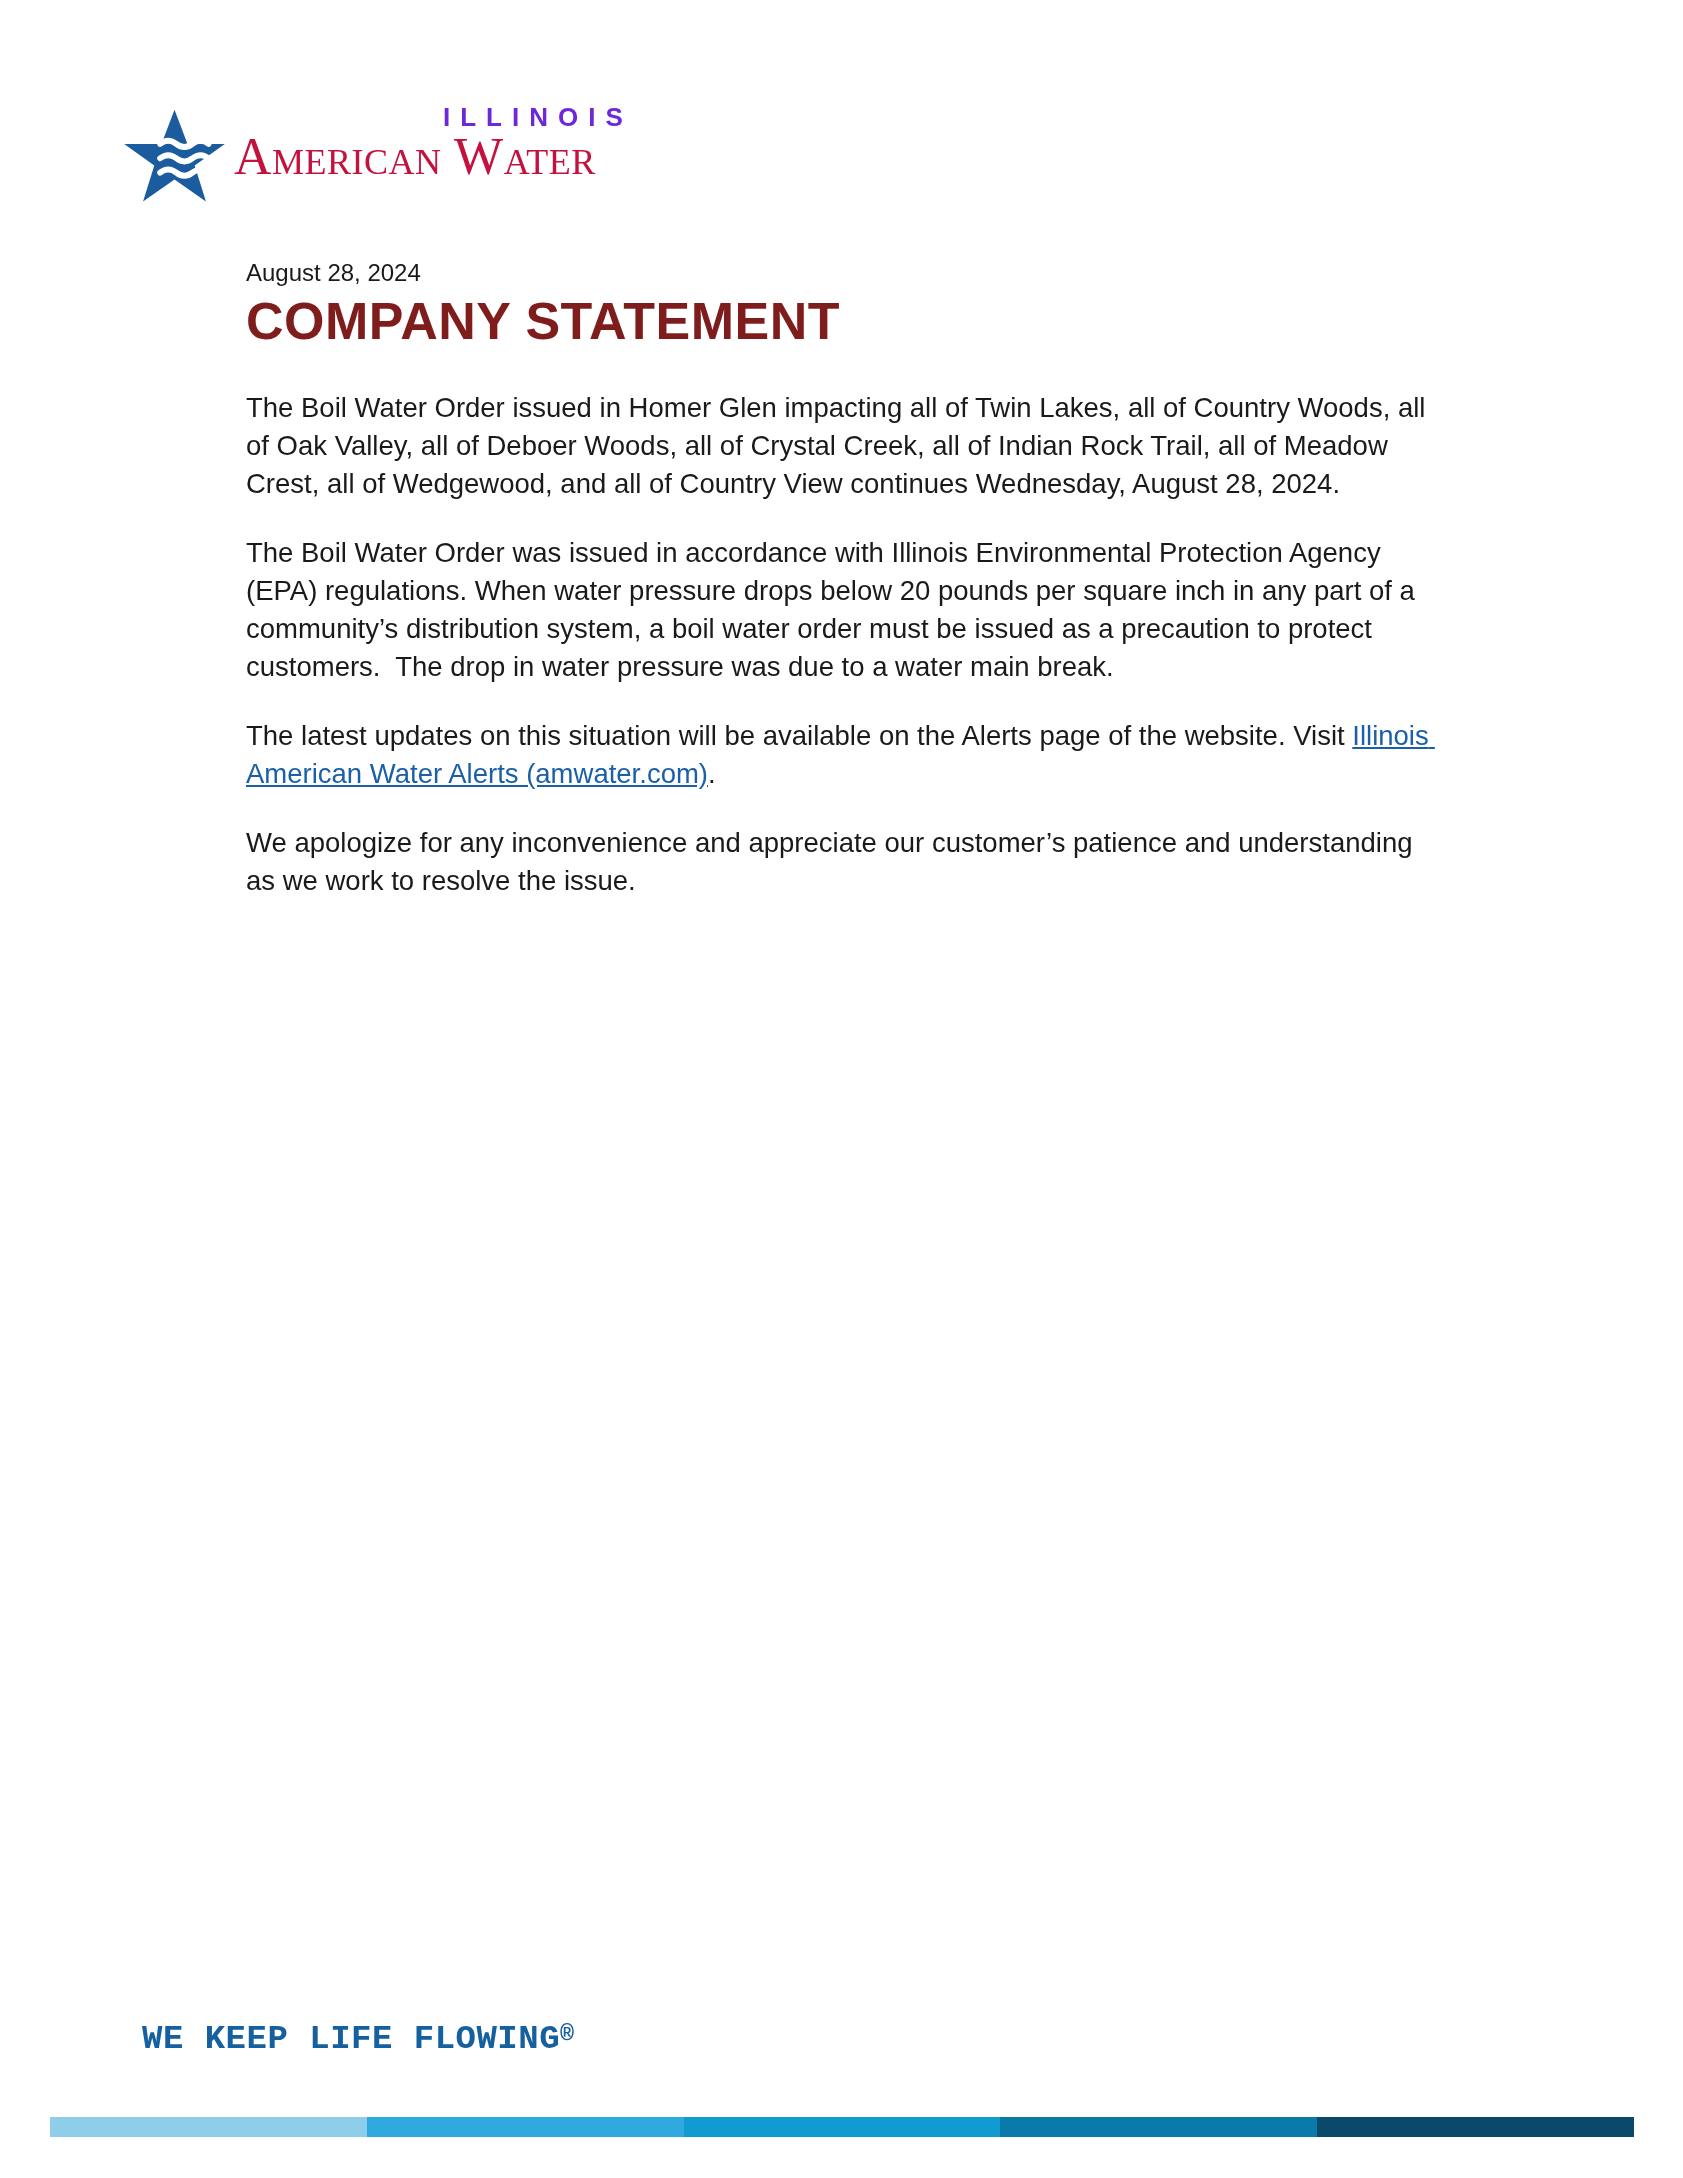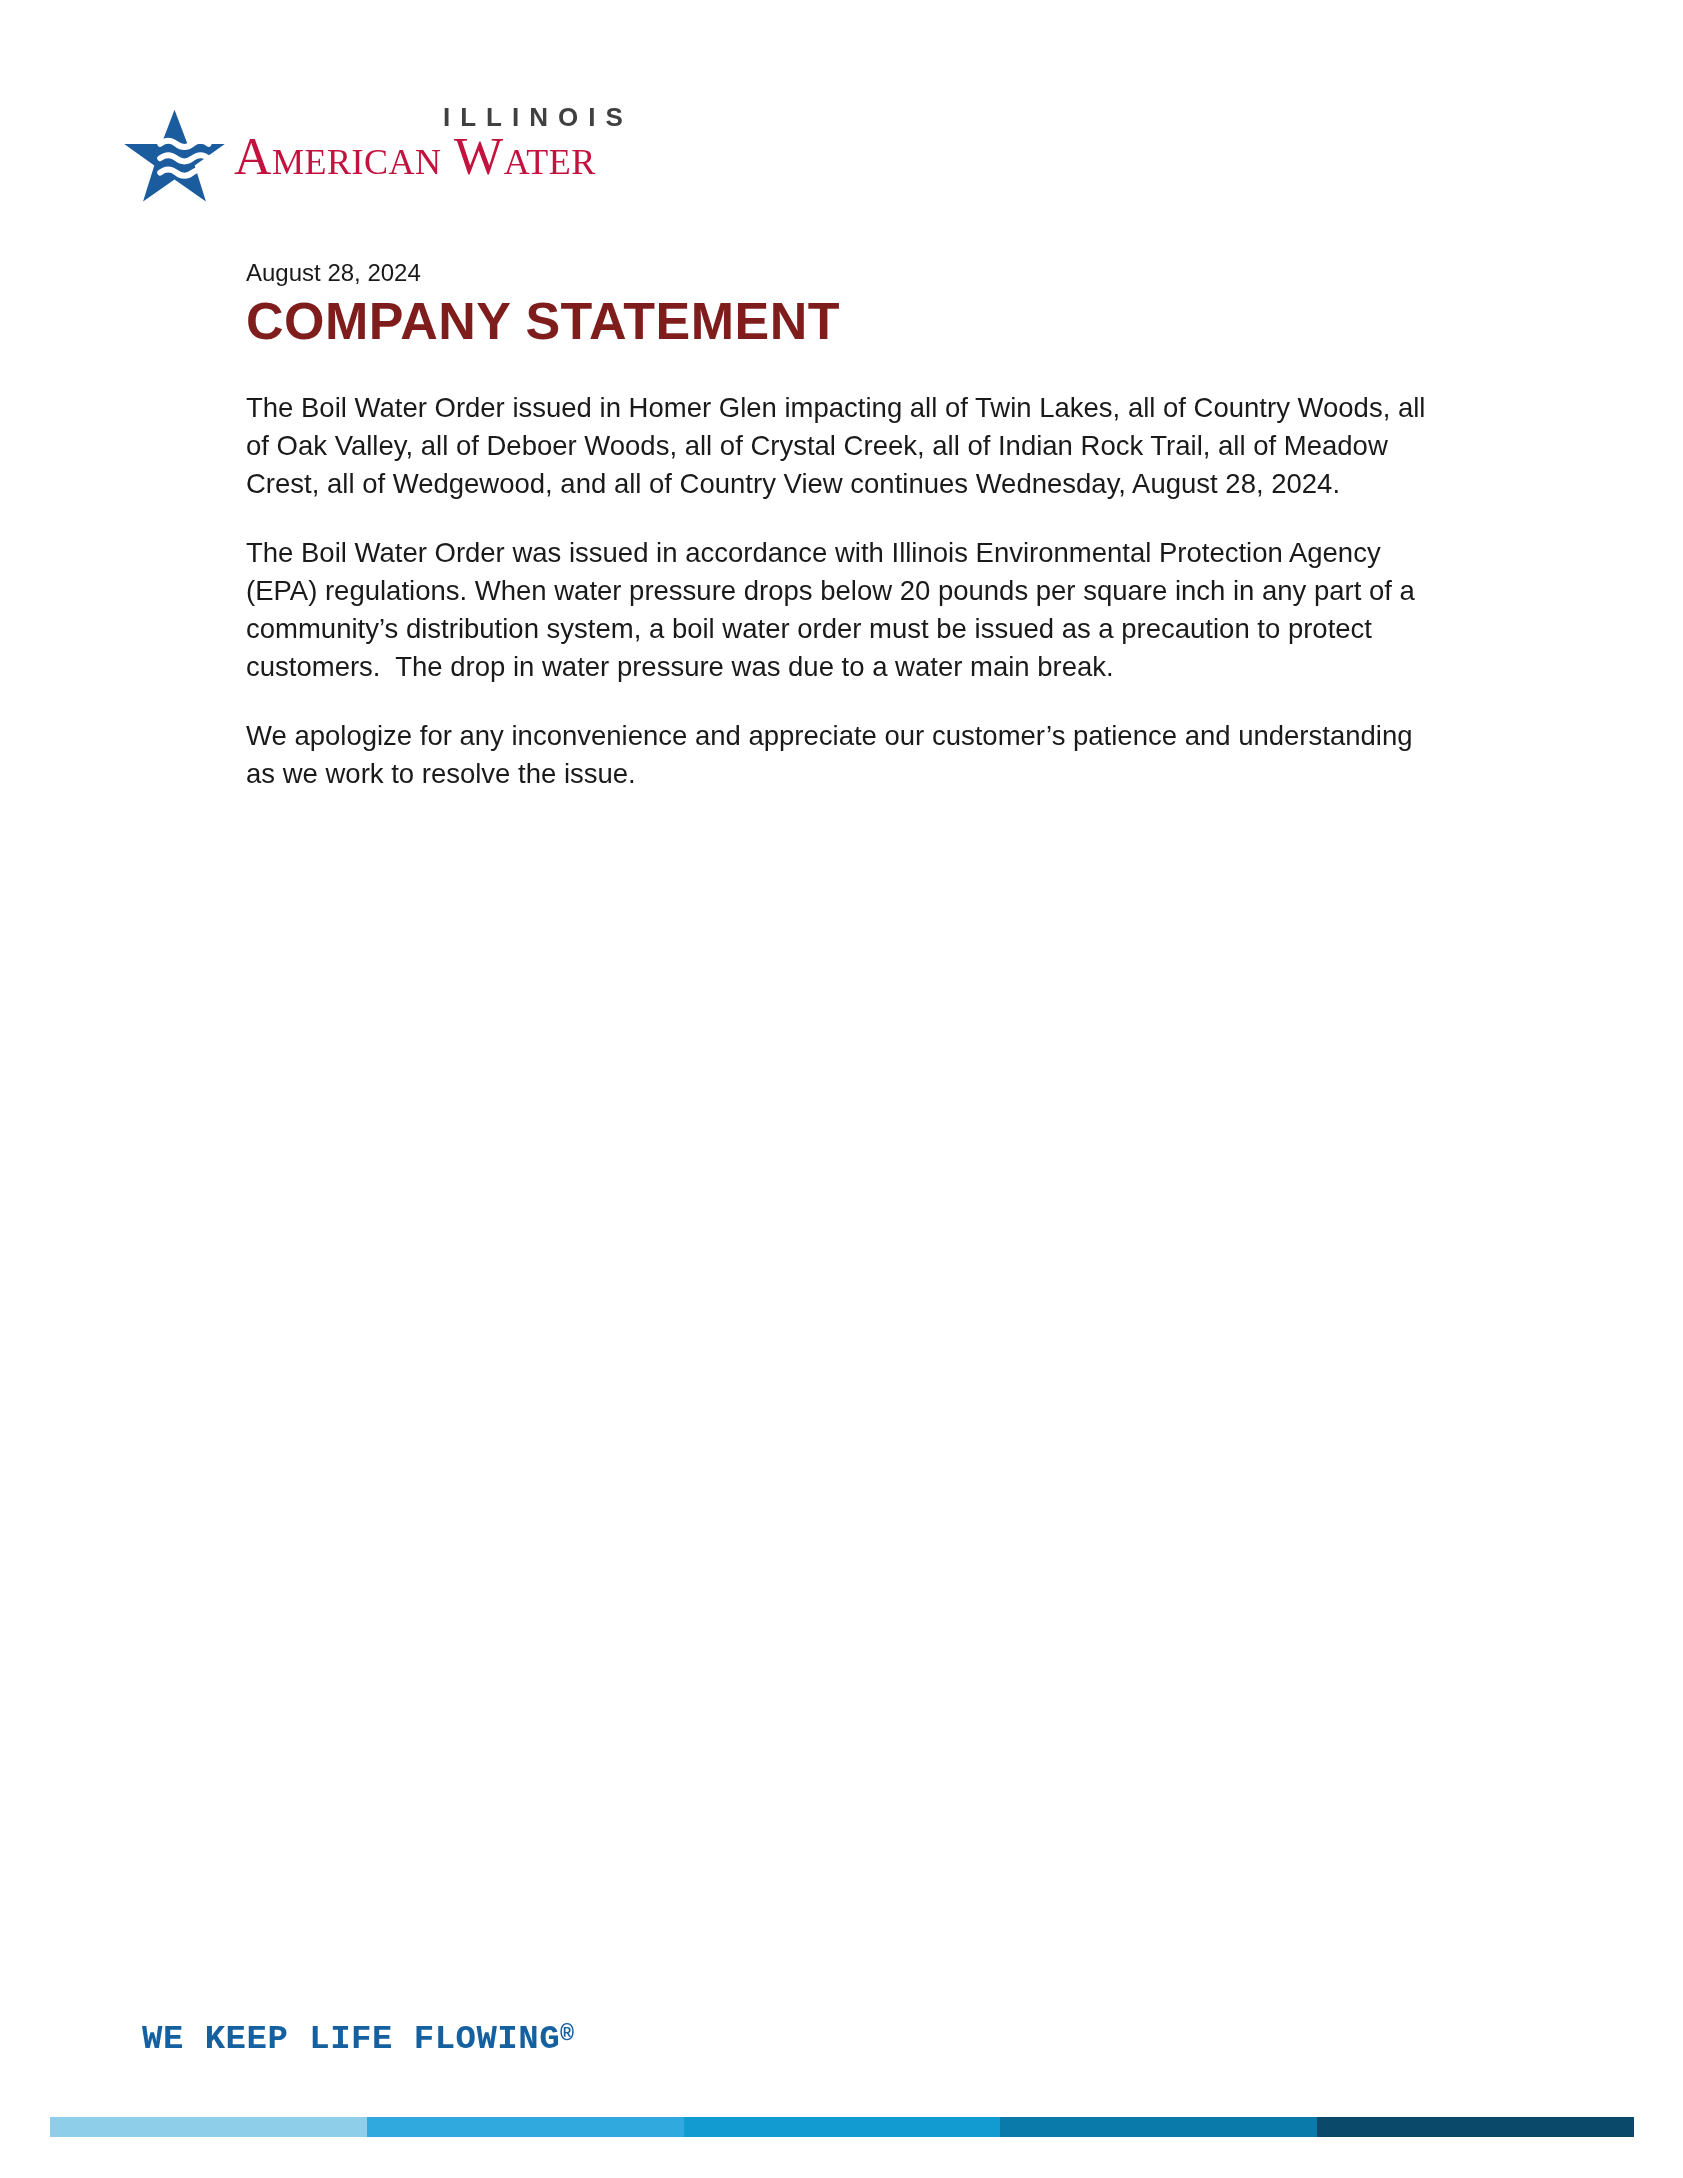--- a/index.html
+++ b/index.html
@@ -150,37 +150,38 @@
     <svg class="logo-star" viewBox="0 0 112 108" xmlns="http://www.w3.org/2000/svg">
       <polygon points="56,2 70.5,40 112,40 78.5,64 91,104 56,79.5 21,104 33.5,64 0,40 41.5,40" fill="#1b5c9e"></polygon>
       <g fill="none" stroke="#ffffff" stroke-width="6.5" stroke-linecap="round">
         <path d="M40,40 q9,-7 18,0 q9,7 18,0 q9,-7 18,0"></path>
         <path d="M40,56 q9,-7 18,0 q9,7 18,0 q9,-7 18,0"></path>
         <path d="M40,72 q9,-7 18,0 q9,7 18,0 q9,-7 18,0"></path>
       </g>
     </svg>
 
     <div class="logo-wordmark">
-      <div class="logo-illinois" style="color: #404040;">ILLINOIS</div>
+      <div class="logo-illinois" style="color: #6d28d9;">ILLINOIS</div>
       <div class="logo-american" style="color: rgb(196, 18, 63);">American Water</div>
     </div>
   </div>
 
   <div class="doc-date">August 28, 2024</div>
 
   <div class="doc-title">COMPANY STATEMENT</div>
 
   <div class="body-block">
 
     <p class="para">The Boil Water Order issued in Homer Glen impacting all of Twin Lakes, all of Country Woods, all of Oak Valley, all of Deboer Woods, all of Crystal Creek, all of Indian Rock Trail, all of Meadow Crest, all of Wedgewood, and all of Country View continues Wednesday, August 28, 2024.</p>
 
 
     <p class="para">The Boil Water Order was issued in accordance with Illinois Environmental Protection Agency (EPA) regulations. When water pressure drops below 20 pounds per square inch in any part of a community’s distribution system, a boil water order must be issued as a precaution to protect customers.  The drop in water pressure was due to a water main break.</p>
 
 
+    <p class="para"><span>The latest updates on this situation will be available on the Alerts page of the website. Visit </span><a class="doc-link" href="#" style="color: rgb(26, 95, 168);">Illinois American Water Alerts (amwater.com)</a><span>.</span></p>
 
     <p class="para">We apologize for any inconvenience and appreciate our customer’s patience and understanding as we work to resolve the issue.</p>
   </div>
 
   <div class="footer-tagline" style="color: rgb(21, 96, 159);"><span>WE KEEP LIFE FLOWING</span><span class="reg">®</span></div>
 
   <div class="footer-bar">
     <div class="seg" style="background: rgb(142, 206, 232);"></div>
     <div class="seg" style="background: rgb(48, 170, 222);"></div>
     <div class="seg" style="background: rgb(17, 155, 208);"></div>

